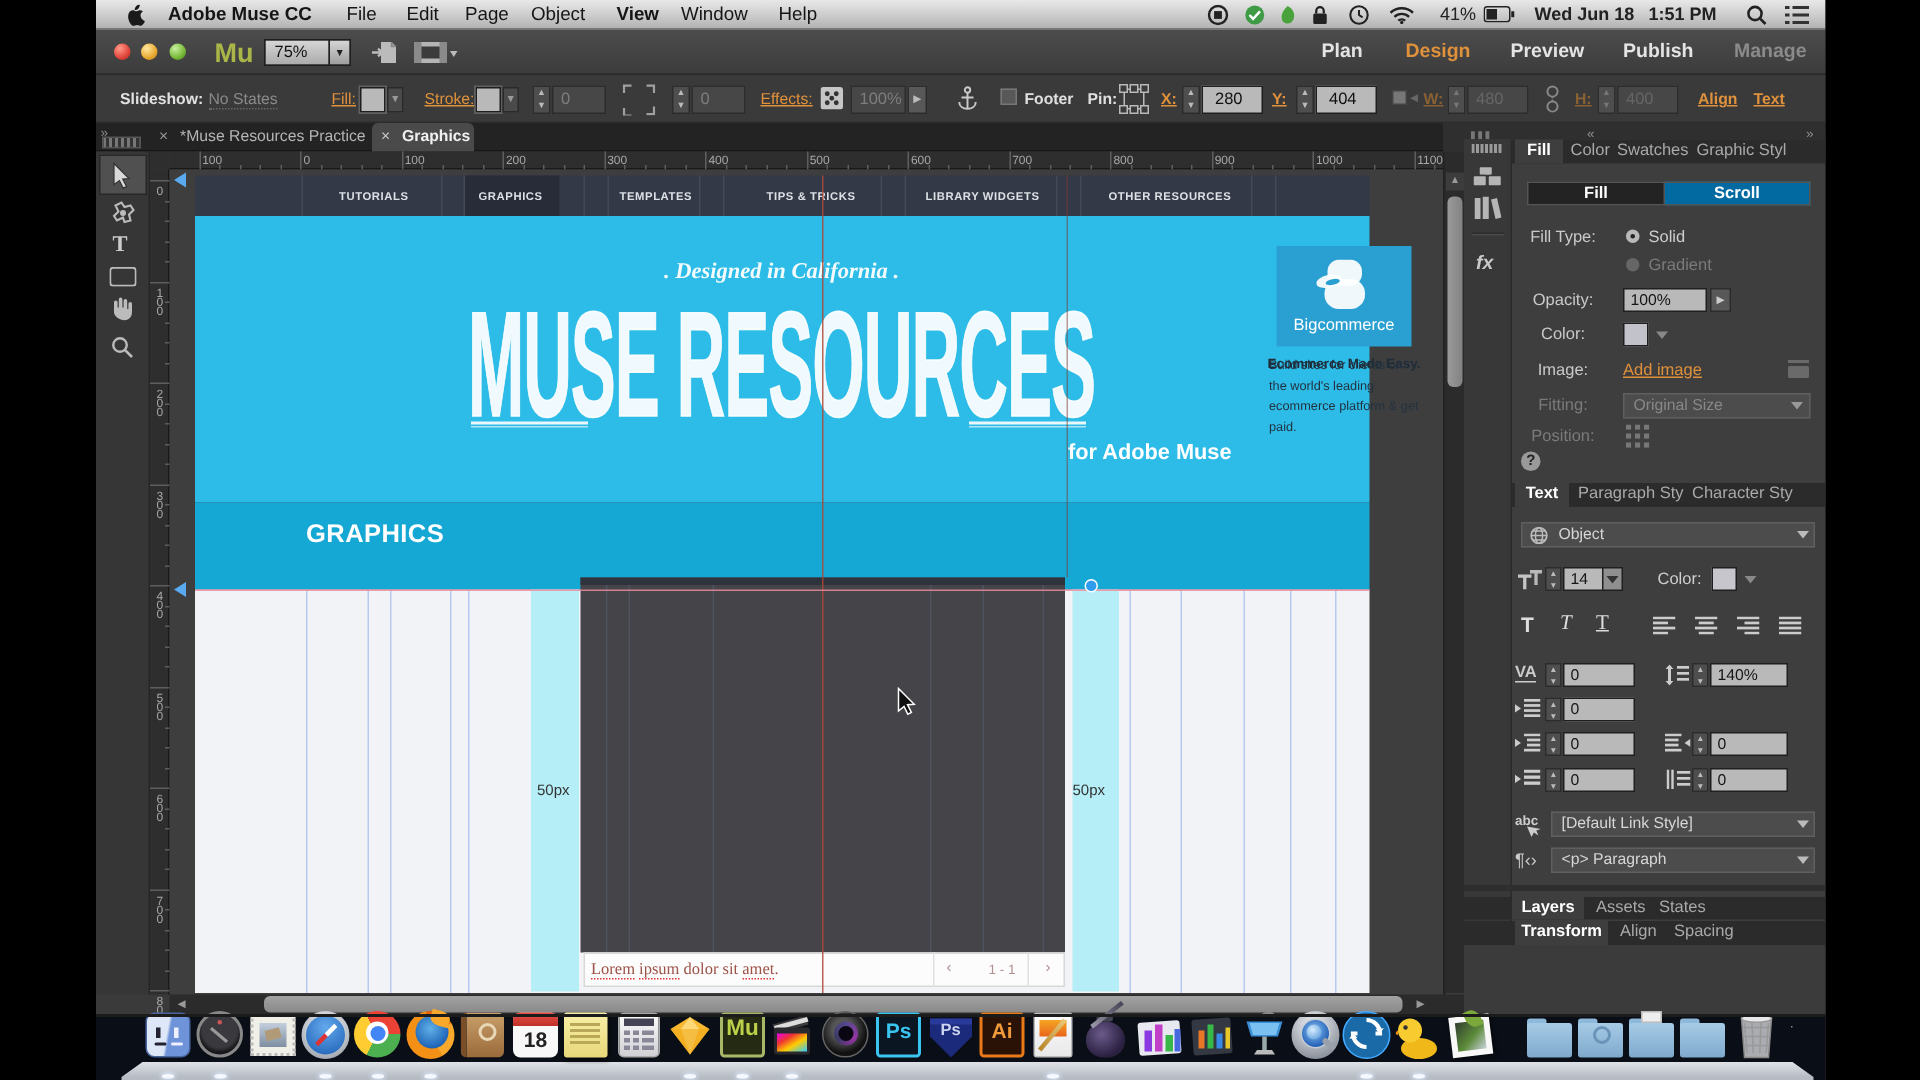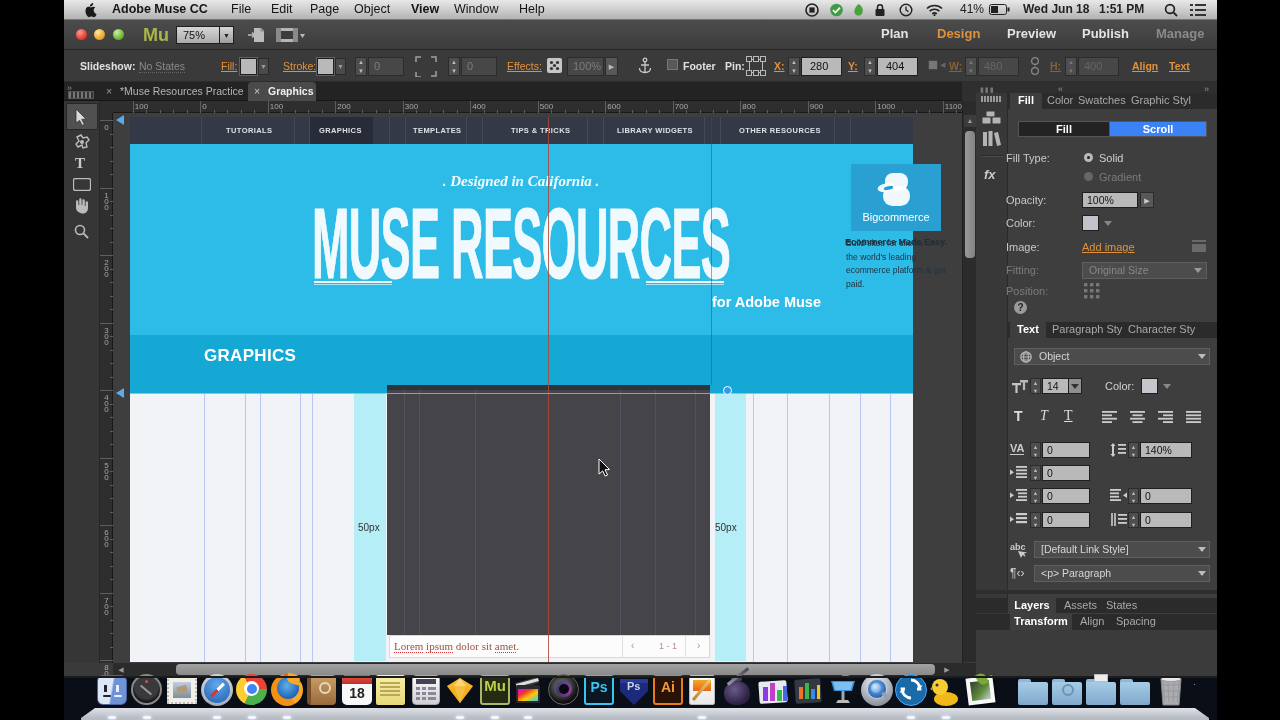--- a/index.html
+++ b/index.html
@@ -47,21 +47,21 @@
 #vscroll{position:absolute;left:898px;top:101px;width:14px;height:575px;background:#2b2b2b;border-left:1px solid #222;}
 #hscroll{position:absolute;left:49px;top:663px;width:863px;height:13px;background:#2b2b2b;}
 
 #panel{position:absolute;left:912px;top:93px;width:241px;height:584px;background:#3e3e3e;font-size:11px;color:#cfcfcf;}
 #panel .tabs{position:absolute;left:32px;width:209px;height:16px;background:#2b2b2b;}
 #panel .atab{position:absolute;top:0;height:16px;background:#3e3e3e;color:#fff;font-weight:bold;text-align:center;line-height:15px;}
 #panel .itab{position:absolute;top:1px;color:#a9a9a9;}
 .pfield{position:absolute;height:16px;background:#b9b9b9;border:1px solid #1f1f1f;color:#151515;font-size:10.5px;line-height:14px;padding-left:4px;}
 .pdrop{position:absolute;height:17px;background:#4c4c4c;border:1px solid #5f5f5f;color:#d6d6d6;font-size:10.5px;line-height:15px;padding-left:6px;}
 .pstep{position:absolute;width:11px;height:16px;background:#4e4e4e;border:1px solid #2c2c2c;color:#bbb;font-size:5.5px;line-height:8px;text-align:center;}
-.plab{position:absolute;text-align:left;color:#c9c9c9;}
+.plab{position:absolute;text-align:center;color:#c9c9c9;}
 .dim{color:#7b7b7b;}
 .darr{position:absolute;width:0;height:0;border-left:4px solid transparent;border-right:4px solid transparent;border-top:5px solid #ccc;}
 
 #desk{position:absolute;left:0;top:660px;width:1153px;height:60px;overflow:hidden;}
 .ic{position:absolute;top:13px;width:32px;height:34px;}
 .dot{position:absolute;top:56px;width:8px;height:2.5px;border-radius:50%;background:#f5f8ff;box-shadow:0 0 3px 1px rgba(220,235,255,.8);}
 .folder{position:absolute;top:19px;width:30px;height:26px;}
 .folder:before{content:"";position:absolute;left:0;top:0;width:13px;height:5px;background:#8fb9da;border-radius:2px 2px 0 0;}
 .folder:after{content:"";position:absolute;left:0;top:3px;width:30px;height:23px;background:linear-gradient(#a6cbe6,#7fa9cc);border-radius:2px;}
 </style></head>
@@ -520,21 +520,21 @@
     <div class="abs" style="left:5px;top:62px;width:22px;height:2px;background:#2c2c2c;border-bottom:1px solid #4a4a4a;"></div>
     <span class="abs" style="left:8px;top:74px;font-style:italic;font-weight:bold;font-size:13px;color:#c9c9c9;">fx</span>
 
     <div class="tabs" style="top:0;"></div>
     <div class="atab" style="left:34px;top:0;width:32px;">Fill</div>
     <span class="itab" style="left:71px;">Color</span>
     <span class="itab" style="left:102px;">Swatches</span>
     <span class="itab" style="left:155px;">Graphic Styl</span>
 
     <div class="abs" style="left:42px;top:28px;width:92px;height:16px;background:#232323;border:1px solid #555;color:#fff;font-weight:bold;text-align:center;line-height:15px;">Fill</div>
-    <div class="abs" style="left:134px;top:28px;width:97px;height:16px;background:#3b82f6;border:1px solid #555;border-left:none;color:#fff;font-weight:bold;text-align:center;line-height:15px;">Scroll</div>
+    <div class="abs" style="left:134px;top:28px;width:97px;height:16px;background:#0369a1;border:1px solid #555;border-left:none;color:#fff;font-weight:bold;text-align:center;line-height:15px;">Scroll</div>
 
     <span class="plab" style="left:30px;top:59px;width:72px;">Fill Type:</span>
     <div class="abs" style="left:108px;top:60px;width:9px;height:9px;border-radius:50%;background:#b9b9b9;"></div>
     <div class="abs" style="left:111px;top:63px;width:3px;height:3px;border-radius:50%;background:#222;"></div>
     <span class="abs" style="left:123px;top:59px;">Solid</span>
     <div class="abs" style="left:108px;top:79px;width:9px;height:9px;border-radius:50%;background:#666;"></div>
     <span class="abs dim" style="left:123px;top:78px;">Gradient</span>
     <span class="plab" style="left:30px;top:101px;width:72px;">Opacity:</span>
     <div class="pfield" style="left:106px;top:99px;width:56px;">100%</div>
     <div class="abs" style="left:164px;top:99px;width:14px;height:16px;background:#585858;border:1px solid #2c2c2c;color:#ccc;font-size:7px;line-height:15px;text-align:center;">▶</div>

